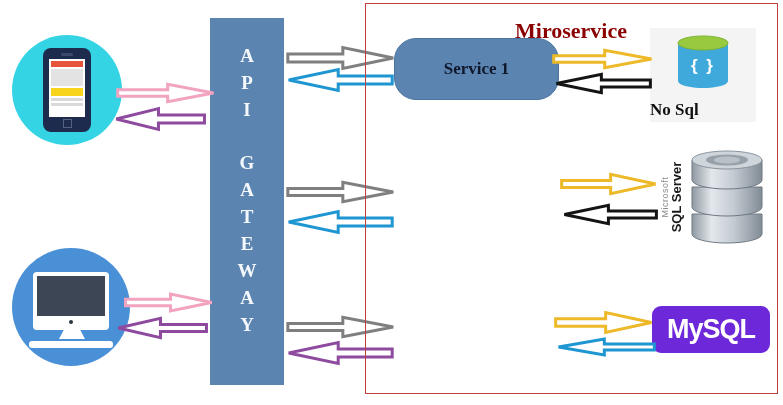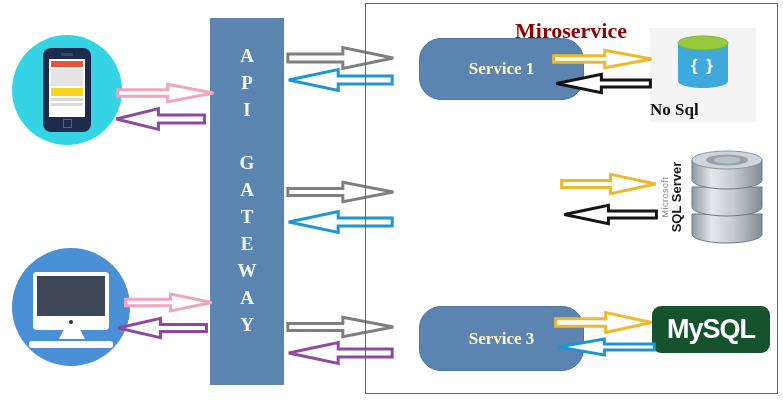--- a/index.html
+++ b/index.html
@@ -17,22 +17,22 @@
   .gateway{position:absolute;left:210px;top:18px;width:74px;height:367px;
            background:#5b84b1;z-index:2;text-align:center;color:#f4f7fb;
            font-weight:bold;font-size:19px;line-height:27px;}
   .gw-line{white-space:pre-line;}
   .gw-api{padding-top:24px;}
   .gw-word{margin-top:26px;}
 
   
   .service{position:absolute;left:394px;width:163px;background:#5b84b1;
            border:1px solid #4b749f;border-radius:22px;display:flex;
-           align-items:center;justify-content:center;color:#fef9c3;
-           font-weight:bold;font-size:17px;z-index:2;margin-left:25px;}
+           align-items:center;justify-content:center;color:#0f172a;
+           font-weight:bold;font-size:17px;z-index:2;}
   .s1{top:38px;height:60px;}
   .s2{top:168px;height:66px;}
   .s3{top:306px;height:63px;}
 
   
   .circle{position:absolute;border-radius:50%;z-index:2;}
   .phone-circle{left:12px;top:35px;width:110px;height:110px;background:#35d4e4;}
   .pc-circle{left:12px;top:248px;width:118px;height:118px;background:#4a90d6;}
 
   
@@ -74,21 +74,21 @@
   .mssql{position:absolute;left:640px;top:146px;width:136px;height:100px;z-index:2;}
   .mssql-label{position:absolute;left:-14px;top:40px;width:92px;text-align:center;
                transform:rotate(-90deg);font-family:"Liberation Sans",sans-serif;
                line-height:1.0;white-space:nowrap;}
   .mssql-brand{display:block;font-size:9px;color:#8a8a8a;letter-spacing:.5px;}
   .mssql-name{display:block;font-size:13px;font-weight:bold;color:#1a1a1a;}
   .mssql-cyl{position:absolute;left:46px;top:4px;}
 
   
   .mysql{position:absolute;left:652px;top:306px;width:118px;height:47px;
-         background:#14532d;border-radius:9px;display:flex;align-items:center;
+         background:#6d28d9;border-radius:9px;display:flex;align-items:center;
          justify-content:center;z-index:2;}
   .mysql-text{color:#ffffff;font-family:"Liberation Sans",sans-serif;
               font-weight:bold;font-size:27px;letter-spacing:-1px;}
 </style>
 </head>
 <body>
 
 <div class="stage">
 
   <div class="ms-box"></div>
@@ -102,23 +102,20 @@
 A
 T
 E
 W
 A
 Y</div>
   </div>
 
   <div class="service s1">
     <span>Service 1</span>
-  </div>
-  <div class="service s3">
-    <span>Service 3</span>
   </div>
 
   <div class="circle phone-circle">
     <div class="phone-body">
       <div class="phone-speaker"></div>
       <div class="phone-screen">
         <div class="pr pr1"></div>
         <div class="pr pr2"></div>
         <div class="pr pr3"></div>
         <div class="pr pr4"></div>

